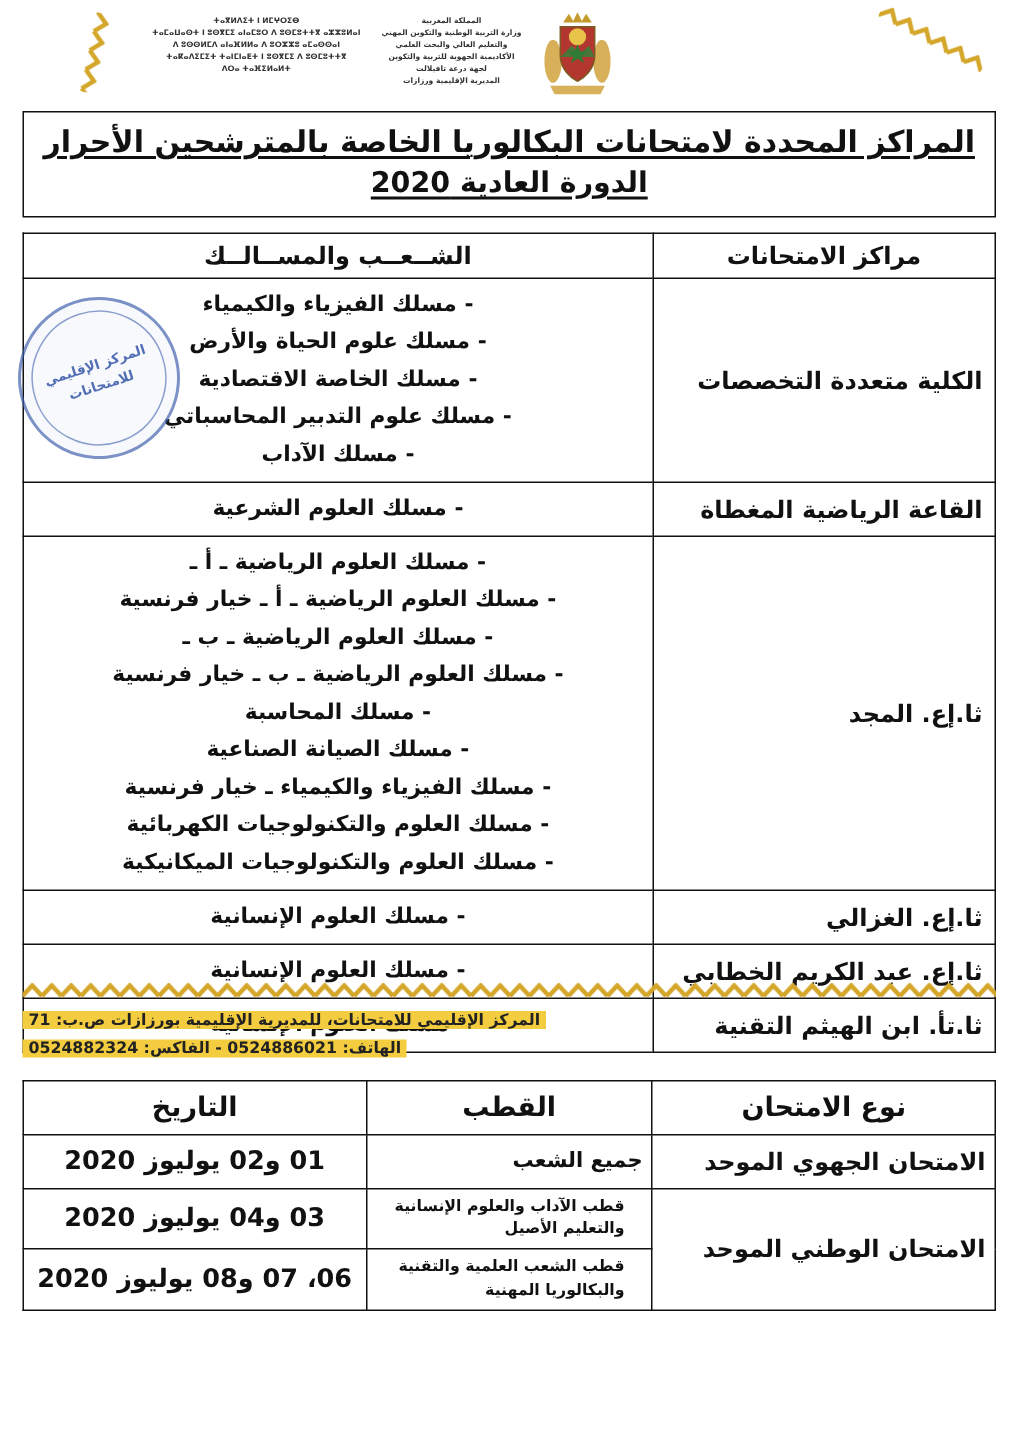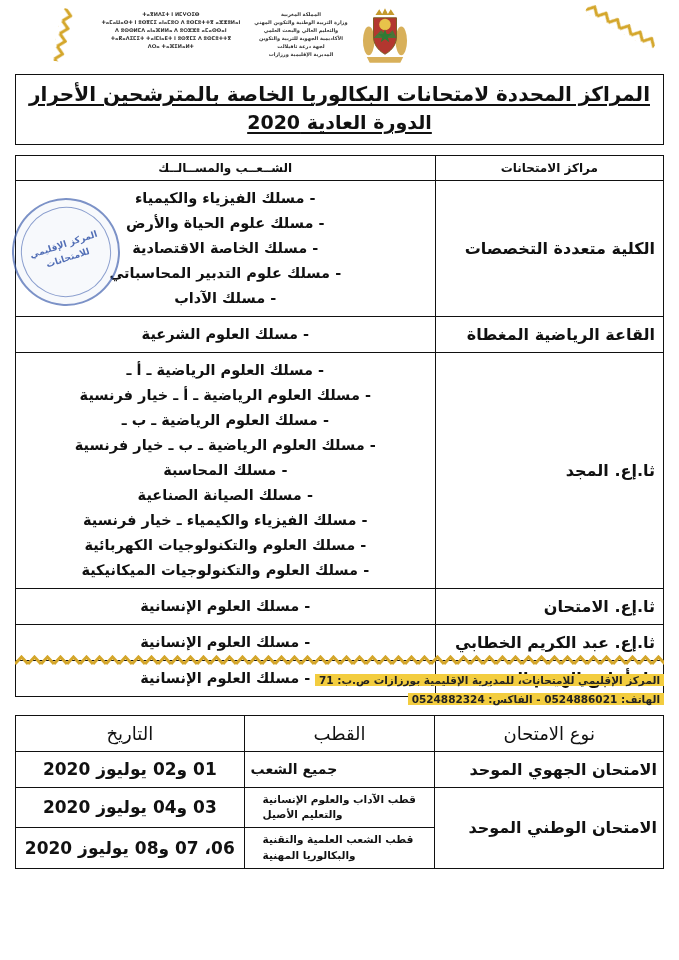--- a/index.html
+++ b/index.html
@@ -29,56 +29,56 @@
   }
   .title-line{
     font-weight:700;font-size:20px;line-height:1.45;
     text-decoration:underline;text-decoration-thickness:2px;text-underline-offset:3px;
   }
   .title-line2{font-size:19px}
 
   
   table{border-collapse:collapse;width:649px;margin:10px auto 0 auto;direction:rtl}
   td,th{border:1px solid #111;vertical-align:middle}
-  .t1 th{font-size:12px;font-weight:700;padding:5px 4px}
+  .t1 th{font-size:16px;font-weight:700;padding:5px 4px}
   .t1 .col-centers{width:229px}
   .t1 .col-tracks{width:420px}
   .center-cell{
     font-size:16px;font-weight:700;text-align:right;padding:6px 8px;width:229px;
   }
   .tracks-cell{padding:5px 6px}
   .tracks-wrap{width:-moz-fit-content;width:fit-content;margin:0 auto;text-align:center}
   .track{font-size:14.5px;font-weight:700;line-height:25px;white-space:nowrap}
   .track::before{content:"- "}
 
   
   .t2{margin-top:18px}
-  .t2 th{font-size:18px;font-weight:400;padding:7px 4px}
+  .t2 th{font-size:18px;font-weight:700;padding:7px 4px}
   .t2 .c-type{width:229px}
   .t2 .c-pole{width:191px}
   .t2 .c-date{width:229px}
   .type-cell{font-size:16px;font-weight:700;padding:8px 6px}
-  .pole-cell{font-size:14px;font-weight:700;text-align:left;padding:8px 6px}
+  .pole-cell{font-size:14px;font-weight:700;text-align:right;padding:8px 6px}
   .pole-cell.small{font-size:10.5px;padding:4px 18px;line-height:1.5}
   .date-cell{font-size:17px;font-weight:700;text-align:center;padding:6px 4px}
 
   
   .stamp{
     position:absolute;left:12px;top:198px;width:108px;height:108px;border-radius:50%;
     border:2px solid rgba(63,95,174,.75);display:flex;flex-direction:column;gap:2px;
     align-items:center;justify-content:center;transform:rotate(-18deg);opacity:.9;
     background:rgba(63,95,174,.04);
   }
   .stamp::before{
     content:"";position:absolute;inset:7px;border:1px solid rgba(63,95,174,.65);border-radius:50%;
   }
   .stamp-line{font-size:9px;font-weight:700;color:#3f5fae;text-align:center;line-height:1.3}
 
   
-  .footer{position:absolute;left:15px;right:15px;bottom:8px;text-align:right}
+  .footer{position:absolute;left:15px;right:15px;bottom:8px;text-align:left}
   .footer-line{font-size:10.5px;font-weight:700;color:#222;line-height:1.6;margin-top:2px}
   .hl{background:#f3cd3f;padding:0 4px}
 </style>
 </head>
 <body>
 
 <div class="page">
 
   <svg class="corner-zz zz-left" width="54" height="12">
     <defs>
@@ -174,21 +174,21 @@
               <div class="track">مسلك العلوم الرياضية ـ ب ـ خيار فرنسية</div>
               <div class="track">مسلك المحاسبة</div>
               <div class="track">مسلك الصيانة الصناعية</div>
               <div class="track">مسلك الفيزياء والكيمياء ـ خيار فرنسية</div>
               <div class="track">مسلك العلوم والتكنولوجيات الكهربائية</div>
               <div class="track">مسلك العلوم والتكنولوجيات الميكانيكية</div>
             </div>
           </td>
         </tr>
         <tr>
-          <td class="center-cell">ثا.إع. الامتحان</td>
+          <td class="center-cell">ثا.إع. الغزالي</td>
           <td class="tracks-cell">
             <div class="tracks-wrap">
               <div class="track">مسلك العلوم الإنسانية</div>
             </div>
           </td>
         </tr>
         <tr>
           <td class="center-cell">ثا.إع. عبد الكريم الخطابي</td>
           <td class="tracks-cell">
             <div class="tracks-wrap">

